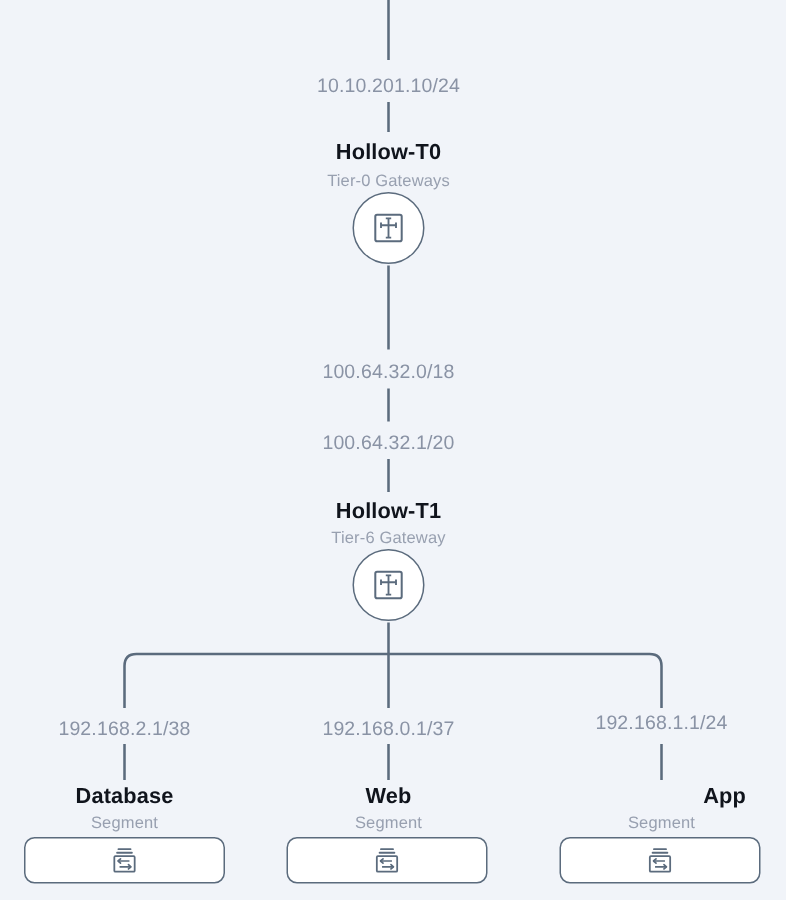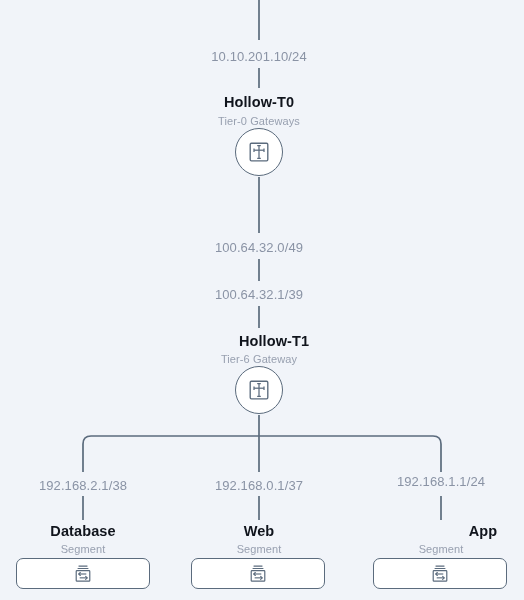--- a/index.html
+++ b/index.html
@@ -134,24 +134,24 @@
         <path d="M12 5.6 L12 18.4" stroke="#5b6b7d" stroke-width="1.25"></path>
         <path d="M7.0 10.2 L17.0 10.2" stroke="#5b6b7d" stroke-width="1.25"></path>
         <path d="M10.2 5.6 L13.8 5.6" stroke="#5b6b7d" stroke-width="1.25"></path>
         <path d="M10.2 18.4 L13.8 18.4" stroke="#5b6b7d" stroke-width="1.25"></path>
         <path d="M7.0 8.4 L7.0 12.0" stroke="#5b6b7d" stroke-width="1.25"></path>
         <path d="M17.0 8.4 L17.0 12.0" stroke="#5b6b7d" stroke-width="1.25"></path>
       </svg>
     </span>
   </div>
 
-  <div class="lbl ip-label" style="left:259px; top:241px;">100.64.32.0/49</div>
-  <div class="lbl ip-label" style="left:259px; top:288px;">100.64.32.1/39</div>
-
-  <div class="lbl node-title" style="left:274px; top:334px;">Hollow-T1</div>
+  <div class="lbl ip-label" style="left:259px; top:241px;">100.64.32.0/18</div>
+  <div class="lbl ip-label" style="left:259px; top:288px;">100.64.32.1/20</div>
+
+  <div class="lbl node-title" style="left:259px; top:334px;">Hollow-T1</div>
   <div class="lbl node-sub" style="left:259px; top:354px;">Tier-6 Gateway</div>
 
   <div class="gw-node" style="left:259px; top:366px;">
     <span>
       <svg width="24" height="24" viewBox="0 0 24 24" fill="none">
         <rect x="3.2" y="3.2" width="17.6" height="17.6" rx="1.2" stroke="#5b6b7d" stroke-width="1.35"></rect>
         <path d="M12 5.6 L12 18.4" stroke="#5b6b7d" stroke-width="1.25"></path>
         <path d="M7.0 10.2 L17.0 10.2" stroke="#5b6b7d" stroke-width="1.25"></path>
         <path d="M10.2 5.6 L13.8 5.6" stroke="#5b6b7d" stroke-width="1.25"></path>
         <path d="M10.2 18.4 L13.8 18.4" stroke="#5b6b7d" stroke-width="1.25"></path>

